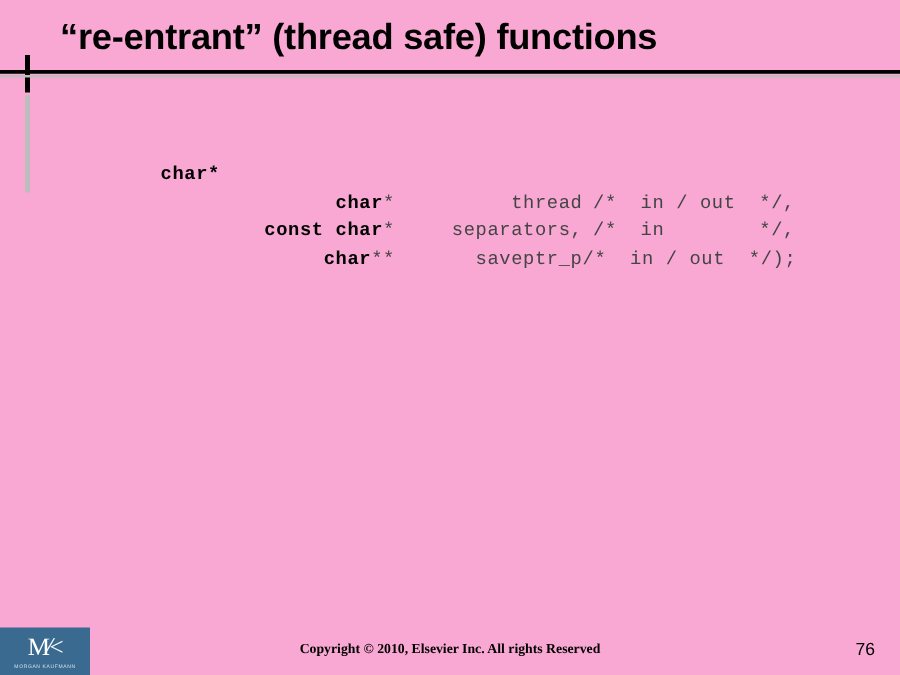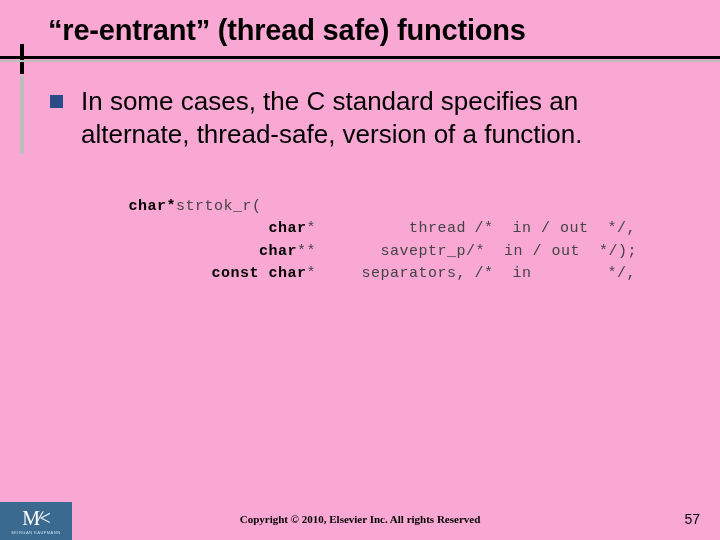--- a/index.html
+++ b/index.html
@@ -45,43 +45,39 @@
 
   <div class="title-wrap">
     <div class="title">“re-entrant” (thread safe) functions</div>
     <div class="left-tick"></div>
     <div class="rule-dark"></div>
     <div class="rule-light"></div>
     <div class="left-tick2"></div>
   </div>
 
   <div class="body">
-    <div class="bullet-line">
-      <div class="bullet"></div>
-      <div class="body-text">In some cases, the C standard specifies an alternate, thread-safe, version of a function.</div>
-    </div>
 
     <div class="code-block">
       <div class="code-row">
-        <span class="col-ret kw">char*</span><span>strtok_r(</span>
+        <span class="col-ret kw">char*</span>
       </div>
       <div class="code-row">
         <span class="col-ret"></span><span class="col-type"><span class="kw">char</span><span>*</span></span><span class="col-name">thread</span><span class="col-com">/*  in / out  */,</span>
       </div>
       <div class="code-row">
-        <span class="col-ret"></span><span class="col-type"><span class="kw">char</span><span>**</span></span><span class="col-name">saveptr_p</span><span class="col-com">/*  in / out  */);</span>
+        <span class="col-ret"></span><span class="col-type"><span class="kw">const char</span><span>*</span></span><span class="col-name">separators,</span><span class="col-com">/*  in        */,</span>
       </div>
       <div class="code-row">
-        <span class="col-ret"></span><span class="col-type"><span class="kw">const char</span><span>*</span></span><span class="col-name">separators,</span><span class="col-com">/*  in        */,</span>
+        <span class="col-ret"></span><span class="col-type"><span class="kw">char</span><span>**</span></span><span class="col-name">saveptr_p</span><span class="col-com">/*  in / out  */);</span>
       </div>
     </div>
   </div>
 
   <div class="footer">
     <div class="logo">
       <div class="logo-main">M<span class="slash">/</span>&lt;</div>
       <div class="logo-sub">MORGAN KAUFMANN</div>
     </div>
     <div class="copyright">Copyright © 2010, Elsevier Inc. All rights Reserved</div>
-    <div class="page-num">57</div>
+    <div class="page-num">76</div>
   </div>
 
 </div>
 
 </body></html>

